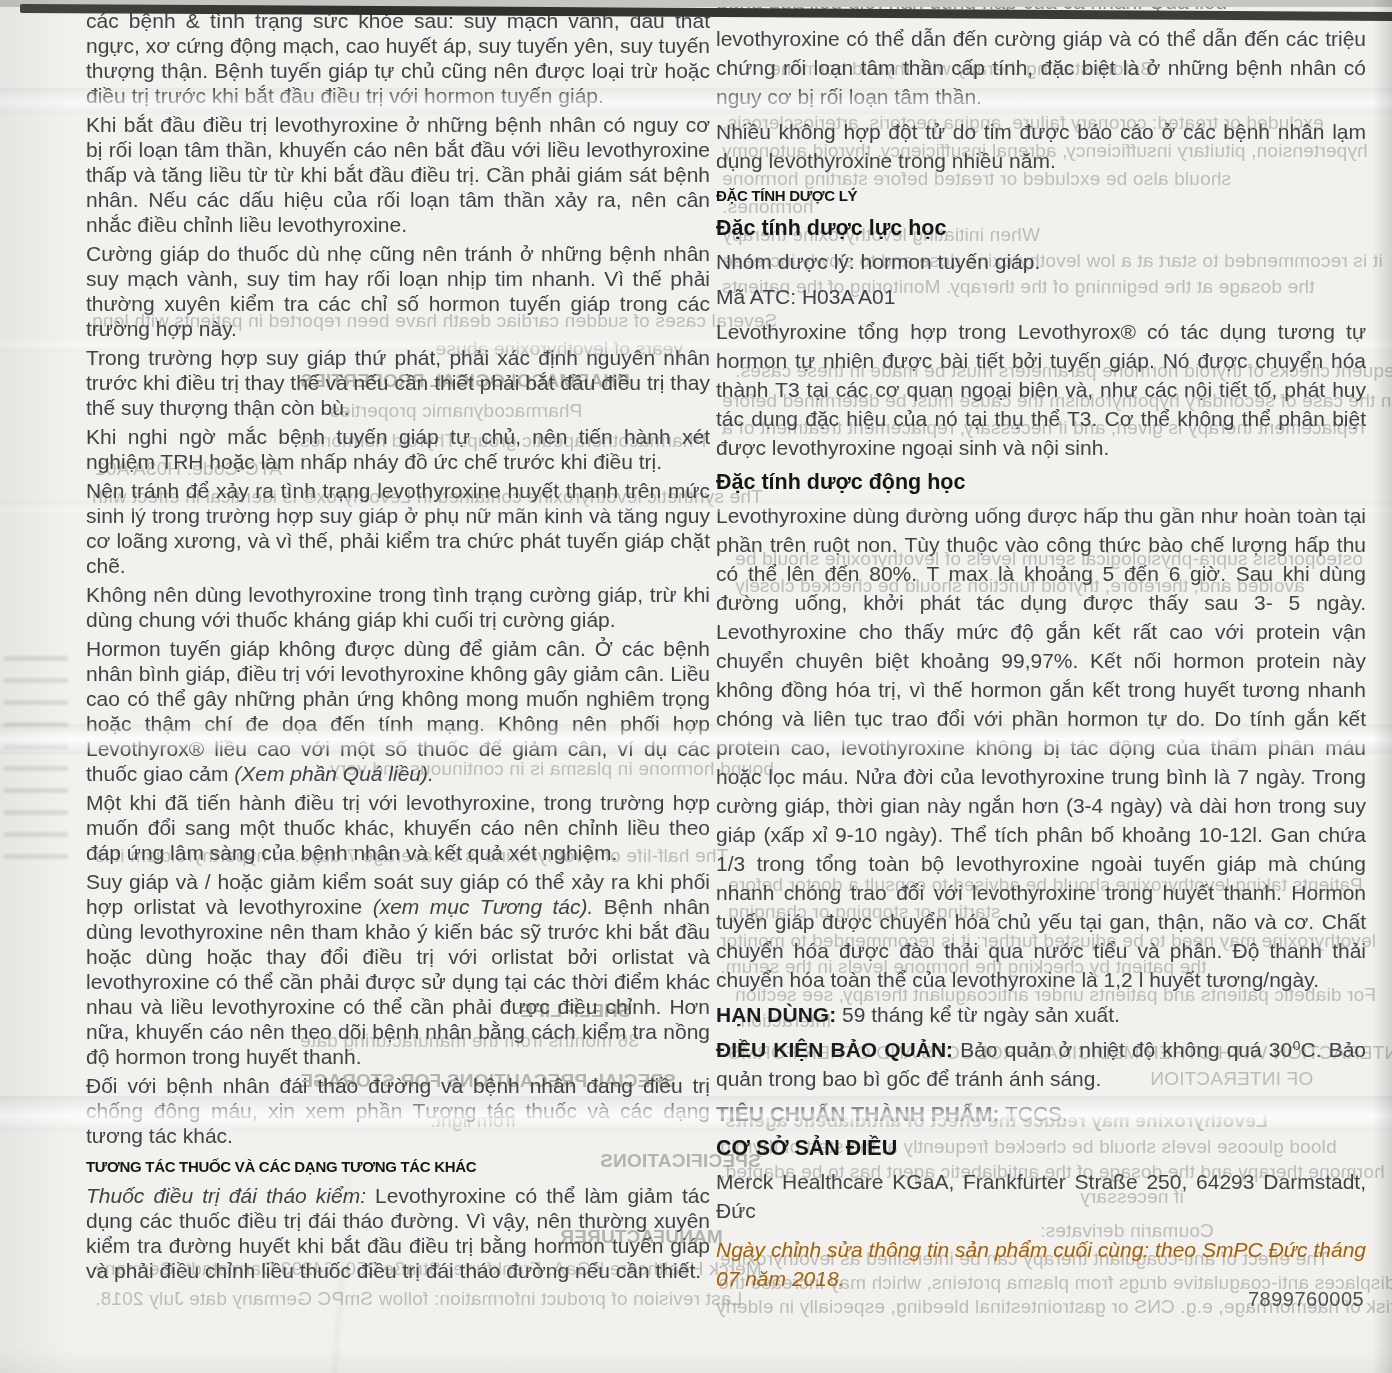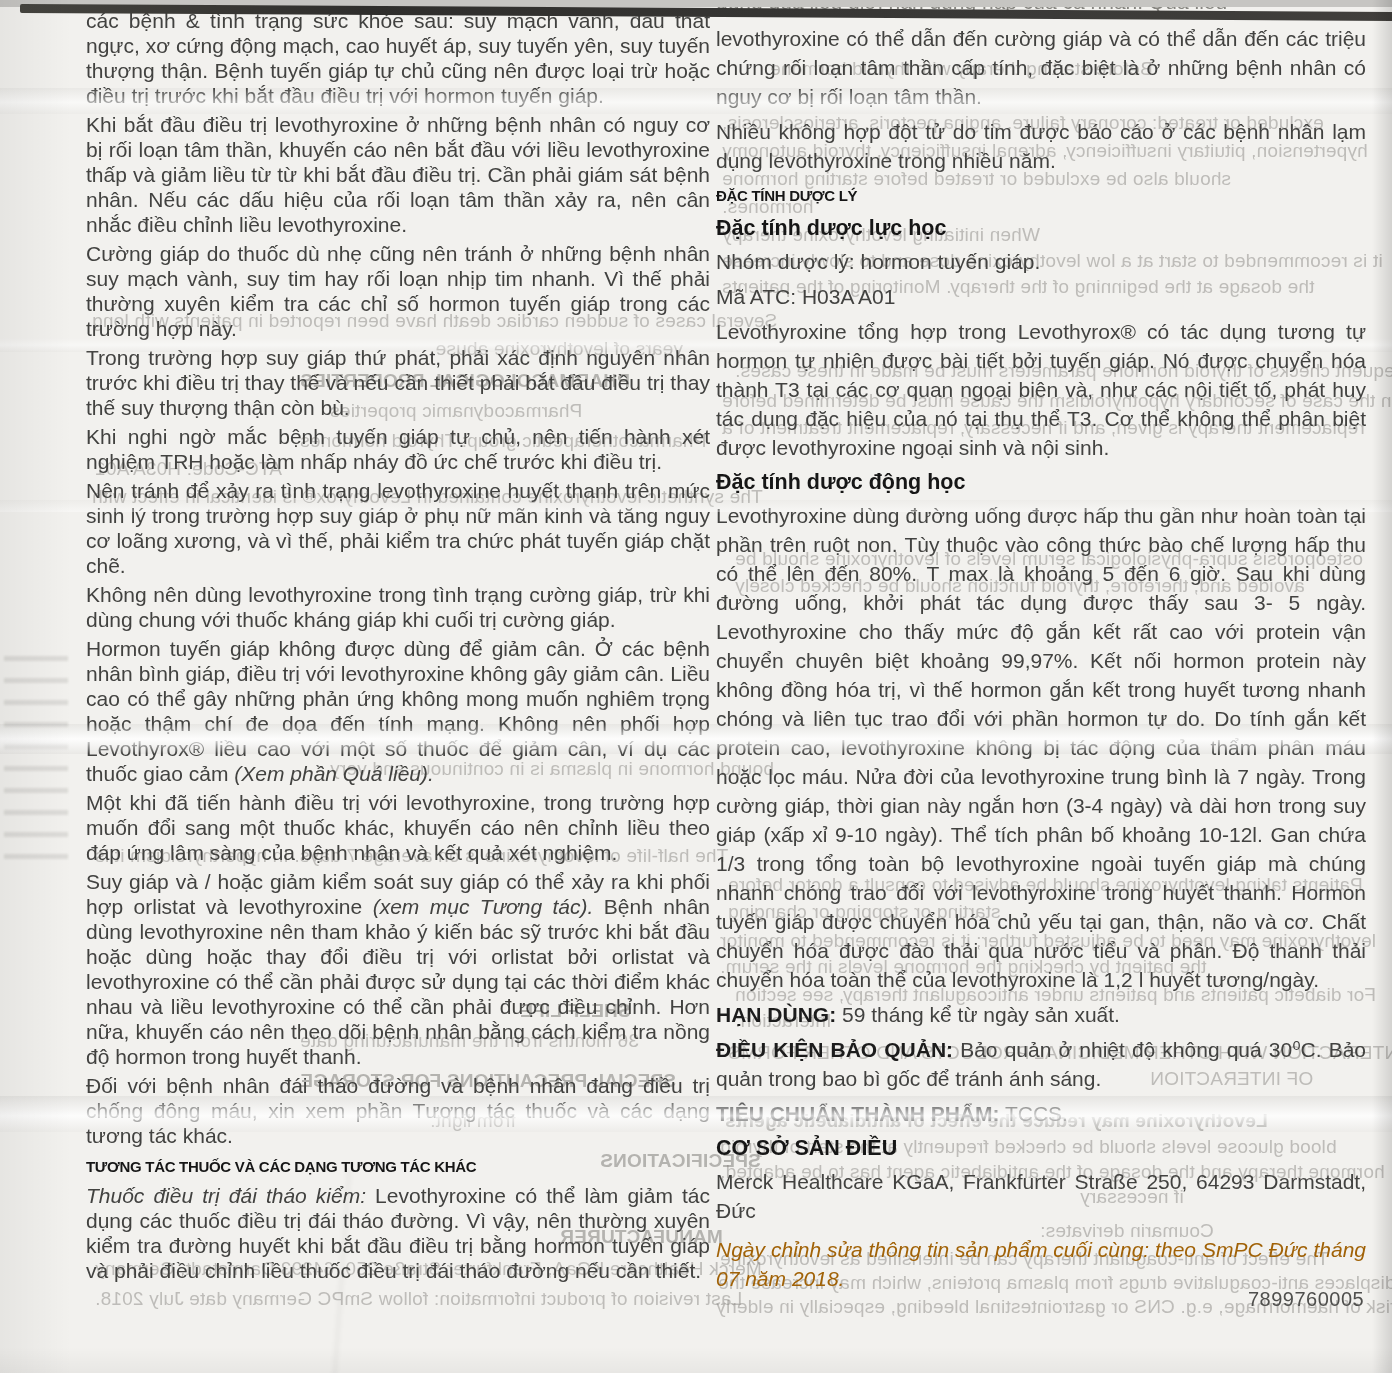--- a/index.html
+++ b/index.html
@@ -102,21 +102,21 @@
       <span class="ghost" style="left: 430px; top: 1110px;">from light.</span>
       <span class="ghost gb" style="left: 600px; top: 1150px;">SPECIFICATIONS</span>
       <span class="ghost gb" style="left: 560px; top: 1226px;">MANUFACTURER</span>
       <span class="ghost" style="left: 95px; top: 1258px;">Merck Healthcare KGaA, Frankfurter Straße 250, 64293 Darmstadt, Germany</span>
       <span class="ghost" style="left: 95px; top: 1288px;">Last revision of product information: follow SmPC Germany date July 2018.</span>
     </div>
   <div class="stripes-blob"></div>
 
   <div class="col col-left">
     <p>các bệnh &amp; tình trạng sức khỏe sau: suy mạch vành, đau thắt ngực, xơ cứng động mạch, cao huyết áp, suy tuyến yên, suy tuyến thượng thận. Bệnh tuyến giáp tự chủ cũng nên được loại trừ hoặc điều trị trước khi bắt đầu điều trị với hormon tuyến giáp.</p>
-    <p>Khi bắt đầu điều trị levothyroxine ở những bệnh nhân có nguy cơ bị rối loạn tâm thần, khuyến cáo nên bắt đầu với liều levothyroxine thấp và giảm liều từ từ khi bắt đầu điều trị. Cần phải giám sát bệnh nhân. Nếu các dấu hiệu của rối loạn tâm thần xảy ra, nên cân nhắc điều chỉnh liều levothyroxine.</p>
+    <p>Khi bắt đầu điều trị levothyroxine ở những bệnh nhân có nguy cơ bị rối loạn tâm thần, khuyến cáo nên bắt đầu với liều levothyroxine thấp và tăng liều từ từ khi bắt đầu điều trị. Cần phải giám sát bệnh nhân. Nếu các dấu hiệu của rối loạn tâm thần xảy ra, nên cân nhắc điều chỉnh liều levothyroxine.</p>
     <p>Cường giáp do thuốc dù nhẹ cũng nên tránh ở những bệnh nhân suy mạch vành, suy tim hay rối loạn nhịp tim nhanh. Vì thế phải thường xuyên kiểm tra các chỉ số hormon tuyến giáp trong các trường hợp này.</p>
     <p>Trong trường hợp suy giáp thứ phát, phải xác định nguyên nhân trước khi điều trị thay thế và nếu cần thiết phải bắt đầu điều trị thay thế suy thượng thận còn bù.</p>
     <p>Khi nghi ngờ mắc bệnh tuyến giáp tự chủ, nên tiến hành xét nghiệm TRH hoặc làm nhấp nháy đồ ức chế trước khi điều trị.</p>
     <p>Nên tránh để xảy ra tình trạng levothyroxine huyết thanh trên mức sinh lý trong trường hợp suy giáp ở phụ nữ mãn kinh và tăng nguy cơ loãng xương, và vì thế, phải kiểm tra chức phát tuyến giáp chặt chẽ.</p>
     <p>Không nên dùng levothyroxine trong tình trạng cường giáp, trừ khi dùng chung với thuốc kháng giáp khi cuối trị cường giáp.</p>
     <p><span>Hormon tuyến giáp không được dùng để giảm cân. Ở các bệnh nhân bình giáp, điều trị với levothyroxine không gây giảm cân. Liều cao có thể gây những phản ứng không mong muốn nghiêm trọng hoặc thậm chí đe dọa đến tính mạng. Không nên phối hợp Levothyrox® liều cao với một số thuốc để giảm cân, ví dụ các thuốc giao cảm </span><span class="it">(Xem phần Quá liều).</span></p>
     <p>Một khi đã tiến hành điều trị với levothyroxine, trong trường hợp muốn đổi sang một thuốc khác, khuyến cáo nên chỉnh liều theo đáp ứng lâm sàng của bệnh nhân và kết quả xét nghiệm.</p>
     <p><span>Suy giáp và / hoặc giảm kiểm soát suy giáp có thể xảy ra khi phối hợp orlistat và levothyroxine </span><span class="it">(xem mục Tương tác).</span><span> Bệnh nhân dùng levothyroxine nên tham khảo ý kiến bác sỹ trước khi bắt đầu hoặc dùng hoặc thay đổi điều trị với orlistat bởi orlistat và levothyroxine có thể cần phải được sử dụng tại các thời điểm khác nhau và liều levothyroxine có thể cần phải được điều chỉnh. Hơn nữa, khuyến cáo nên theo dõi bệnh nhân bằng cách kiểm tra nồng độ hormon trong huyết thanh.</span></p>
     <p>Đối với bệnh nhân đái tháo đường và bệnh nhân đang điều trị chống đông máu, xin xem phần Tương tác thuốc và các dạng tương tác khác.</p>
     <div class="h1">TƯƠNG TÁC THUỐC VÀ CÁC DẠNG TƯƠNG TÁC KHÁC</div>

